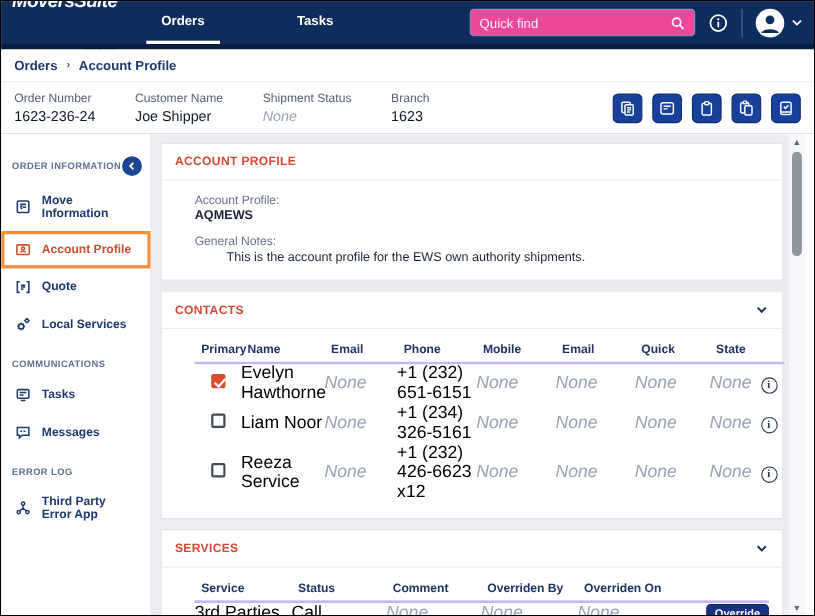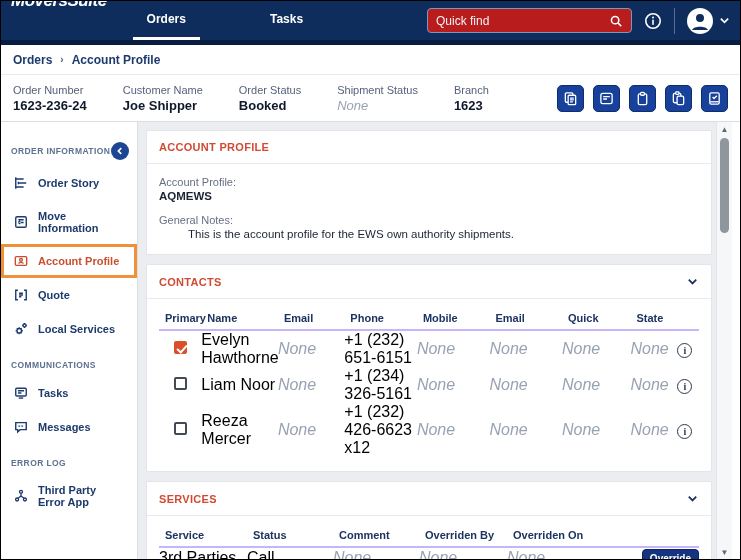--- a/index.html
+++ b/index.html
@@ -9,37 +9,37 @@
   
   .topnav { height:39px; background:#0e2d5c; display:flex; align-items:center; padding:0 10px; flex-shrink:0; }
   .topnav-strip { height:5px; background:#081d3f; flex-shrink:0; }
   .brand { display:flex; flex-direction:column; align-items:flex-end; margin-right:26px; cursor:pointer; }
   .brand-main { color:#fff; font-weight:bold; font-style:italic; font-size:17px; letter-spacing:-0.5px; line-height:17px; }
   .brand-sub { color:#3cb54a; font-weight:bold; font-style:italic; font-size:8px; line-height:9px;margin-top:32px; }
   .nav-tabs { display:flex; height:100%; }
   .nav-tab { color:#fff; font-size:12px; font-weight:bold; padding:0 14px; display:flex; align-items:center; height:100%; border-bottom:3px solid transparent; margin-right:56px; cursor:pointer; }
   .nav-tab.active { border-bottom-color:#fff; }
   .nav-right { margin-left:auto; display:flex; align-items:center; gap:12px; }
-  .quickfind { width:205px; height:25px; background:#b91c1c; border:1px solid #7e96bd; border-radius:4px; display:flex; align-items:center; padding:0 8px; }
+  .quickfind { width:205px; height:25px; background:#ec4899; border:1px solid #7e96bd; border-radius:4px; display:flex; align-items:center; padding:0 8px; }
   .quickfind input { flex:1; background:transparent; border:none; outline:none; color:#fff; font-size:12px; font-family:"Liberation Sans", sans-serif; }
   .quickfind input::placeholder { color:#f0f3f8; opacity:1; }
   .nav-divider { width:1px; height:26px; background:#5a6f95; }
   .avatar-wrap { display:flex; align-items:center; gap:6px; cursor:pointer; }
   .avatar { width:26px; height:26px; border-radius:50%; background:#fff; display:flex; align-items:center; justify-content:center; }
 
   
   .breadcrumb { height:30px; background:#fff; display:flex; align-items:center; padding:0 12px; font-size:12px; color:#1d3a6d; font-weight:bold; border-bottom:1px solid #e7eaee; flex-shrink:0; }
   .crumb { cursor:pointer; }
   .crumb-sep { margin:0 8px; color:#47597a; font-size:10px; }
 
   
   .order-header { height:47px; background:#fff; display:flex; align-items:center; padding:0 12px; border-bottom:1px solid #d9dee3; flex-shrink:0; }
   .oh-field { margin-right:36px; }
   .oh-label { font-size:11px; color:#55617a; margin-bottom:2px; }
-  .oh-value { font-size:13px; color:#10182b; font-weight:bold; }
+  .oh-value { font-size:13px; color:#10182b; font-weight:normal; }
   .oh-value.muted { color:#98a2b3; font-style:italic; font-weight:normal; }
   .oh-actions { margin-left:auto; display:flex; gap:9px; }
   .action-btn { width:27px; height:27px; background:#17419a; border:1px solid #0d2d6b; border-radius:5px; display:flex; align-items:center; justify-content:center; cursor:pointer; }
 
   
   .body-wrap { flex:1; display:flex; overflow:hidden; }
 
   
   .sidebar { width:137px; background:#fff; border-right:1px solid #d9dee3; padding:14px 0 0 0; flex-shrink:0; overflow:hidden; }
   .sb-section-head { display:flex; align-items:center; justify-content:space-between; padding:6px 8px 6px 10px; }
@@ -51,21 +51,21 @@
   .sb-item.active svg { stroke:#c8502e; }
   .sb-item svg { stroke:#1d3a6d; }
 
   
   .main { flex:1; display:flex; overflow:hidden; background:#fff; }
   .content { flex:1; background:#ebedf0; padding:8px 4px 0 8px; overflow:hidden; }
   .card { background:#fff; border:1px solid #e2e6ea; border-radius:2px; margin-bottom:9px; }
   .card-head { display:flex; align-items:center; justify-content:space-between; padding:10px 12px; border-bottom:1px solid #e7eaee; }
   .card-title { color:#d14a33; font-size:11px; font-weight:bold; letter-spacing:0.3px; }
   .chevron { cursor:pointer; display:flex; }
-  .card-body { padding:10px 12px 14px 12px; }
+  .card-body { padding:10px 12px 14px 30px; }
 
   .fld-label { font-size:11px; color:#667085; margin-top:8px; }
   .fld-value { font-size:11.5px; color:#1b2434; font-weight:bold; margin-top:2px; }
   .fld-text { font-size:11.5px; color:#1b2434; margin-top:2px;margin-left:29px; }
 
   
   table { border-collapse:collapse; width:100%; table-layout:fixed; }
   th { text-align:left; font-size:11px; color:#1d3461; padding:3px 6px 5px 6px; border-bottom:2px solid #c4b5fd; }
   td.none-val, .none-italic { color:#98a2b3; font-style:italic; }
   td.center { text-align:center; }
@@ -144,24 +144,20 @@
   <div class="order-header">
     <div class="oh-field">
       <div class="oh-label">Order Number</div>
       <div class="oh-value">1623-236-24</div>
     </div>
     <div class="oh-field">
       <div class="oh-label">Customer Name</div>
       <div class="oh-value">Joe Shipper</div>
     </div>
     <div class="oh-field">
-      <div class="oh-label">Order Status</div>
-      <div class="oh-value">Booked</div>
-    </div>
-    <div class="oh-field">
       <div class="oh-label">Shipment Status</div>
       <div class="oh-value muted">None</div>
     </div>
     <div class="oh-field">
       <div class="oh-label">Branch</div>
       <div class="oh-value">1623</div>
     </div>
     <div class="oh-actions">
       <div class="action-btn">
         <span style="display:flex;">
@@ -214,30 +210,20 @@
     <div class="sidebar">
       <div class="sb-section-head">
         <span class="sb-section-title">ORDER INFORMATION</span>
         <span class="collapse-btn">
           <svg width="10" height="10" viewBox="0 0 12 12" fill="none" stroke="#fff" stroke-width="2">
               <path d="M7.5 2.5L4 6l3.5 3.5"></path>
             </svg>
         </span>
       </div>
 
-      <div class="sb-item">
-        <span class="sb-icon">
-          <svg width="14" height="14" viewBox="0 0 16 16" fill="none" stroke-width="1.6">
-              <path d="M2 1.5v13"></path>
-              <path d="M2 3.5h9M5 8h9M2 12.5h9"></path>
-              <path d="M5 6.5v3"></path>
-            </svg>
-        </span>
-        <span>Order Story</span>
-      </div>
       <div class="sb-item">
         <span class="sb-icon">
           <svg width="14" height="14" viewBox="0 0 16 16" fill="none" stroke-width="1.6">
               <rect x="2" y="2" width="12" height="12" rx="1.5"></rect>
               <path d="M11 5.5H5M11 8.5H7.5M5 8.5l2-1.8M5 8.5l2 1.8"></path>
             </svg>
         </span>
         <span>Move Information</span>
       </div>
       <div class="sb-item active">
@@ -378,21 +364,21 @@
                   <td class="none-val">None</td>
                   <td>+1 (234) 326-5161</td>
                   <td class="none-val">None</td>
                   <td class="none-val">None</td>
                   <td class="none-val">None</td>
                   <td class="none-val">None</td>
                   <td class="center"><span class="info-circle">i</span></td>
                 </tr>
                 <tr class="grid-row">
                   <td class="center"><span class="checkbox"></span></td>
-                  <td>Reeza Mercer</td>
+                  <td>Reeza Service</td>
                   <td class="none-val">None</td>
                   <td>+1 (232) 426-6623 x12</td>
                   <td class="none-val">None</td>
                   <td class="none-val">None</td>
                   <td class="none-val">None</td>
                   <td class="none-val">None</td>
                   <td class="center"><span class="info-circle">i</span></td>
                 </tr>
               </tbody>
             </table>

